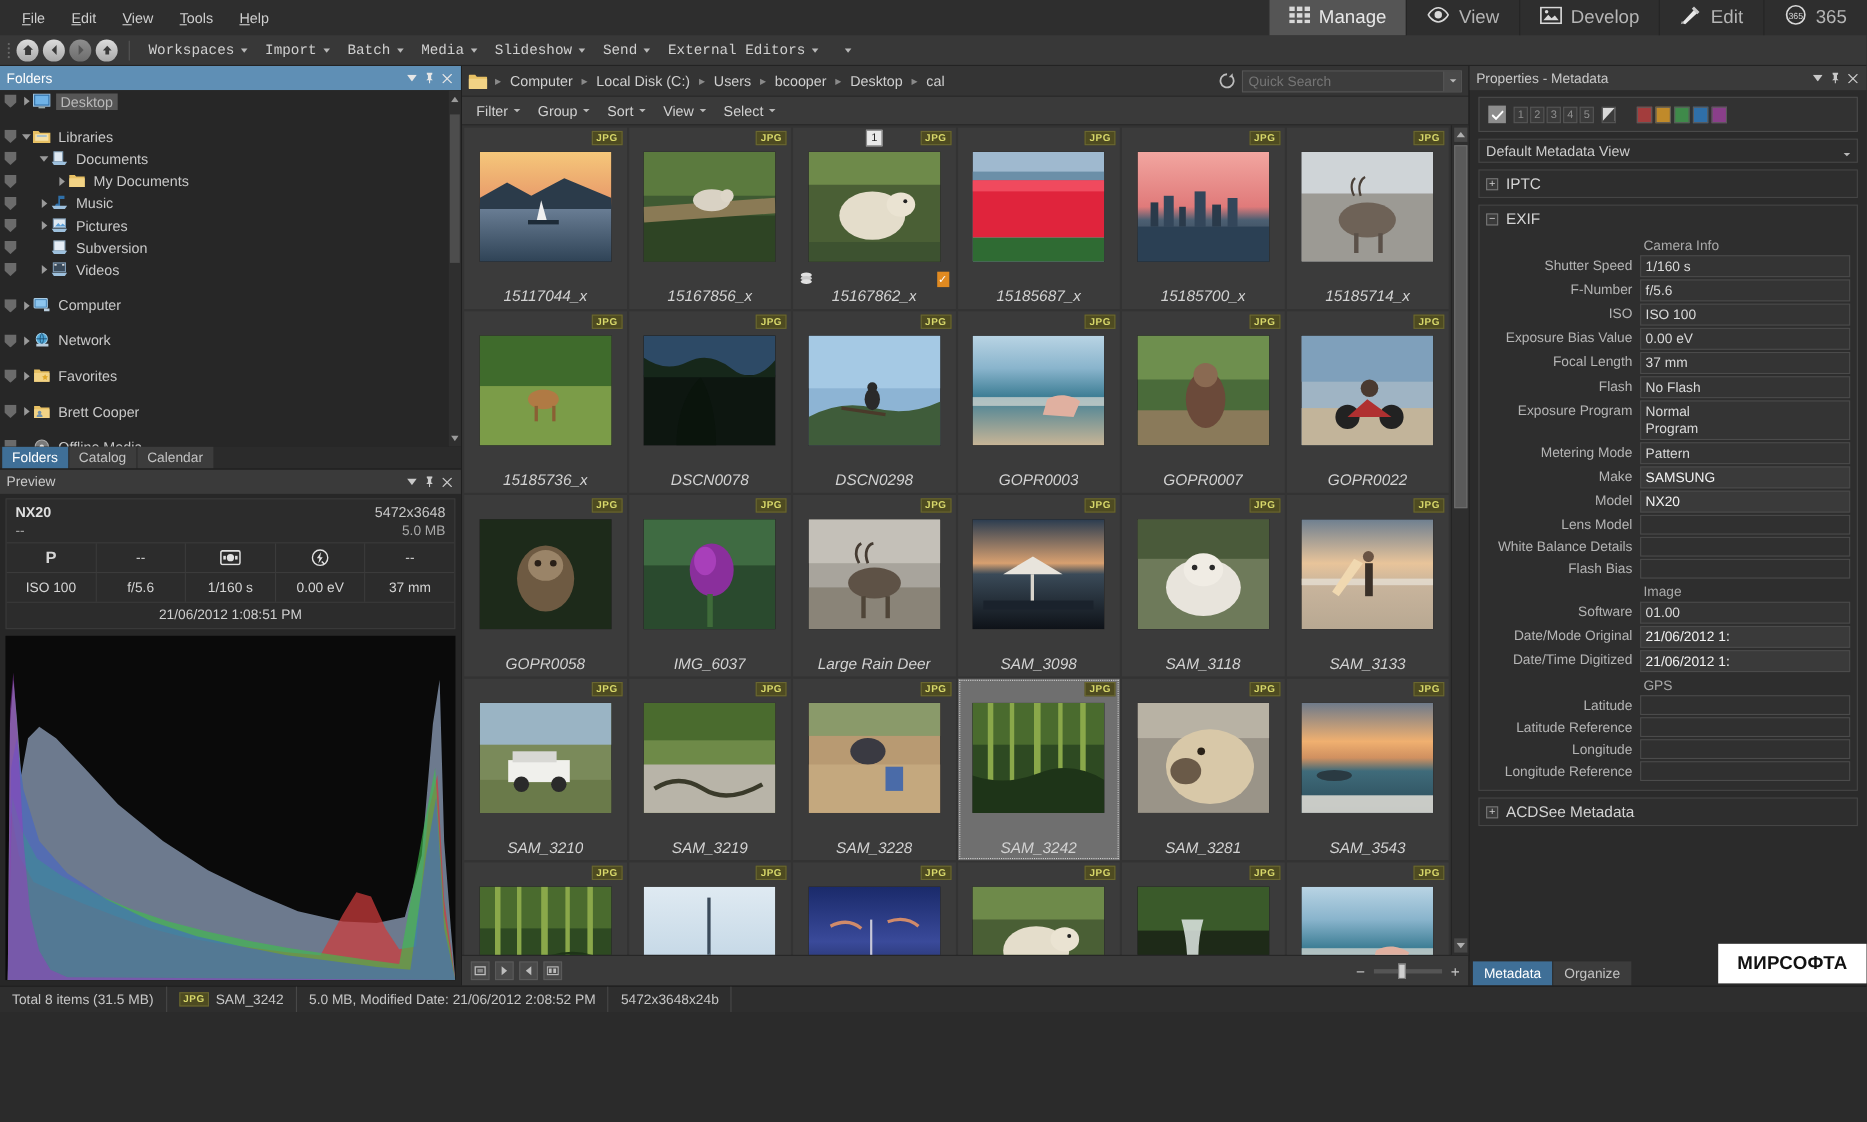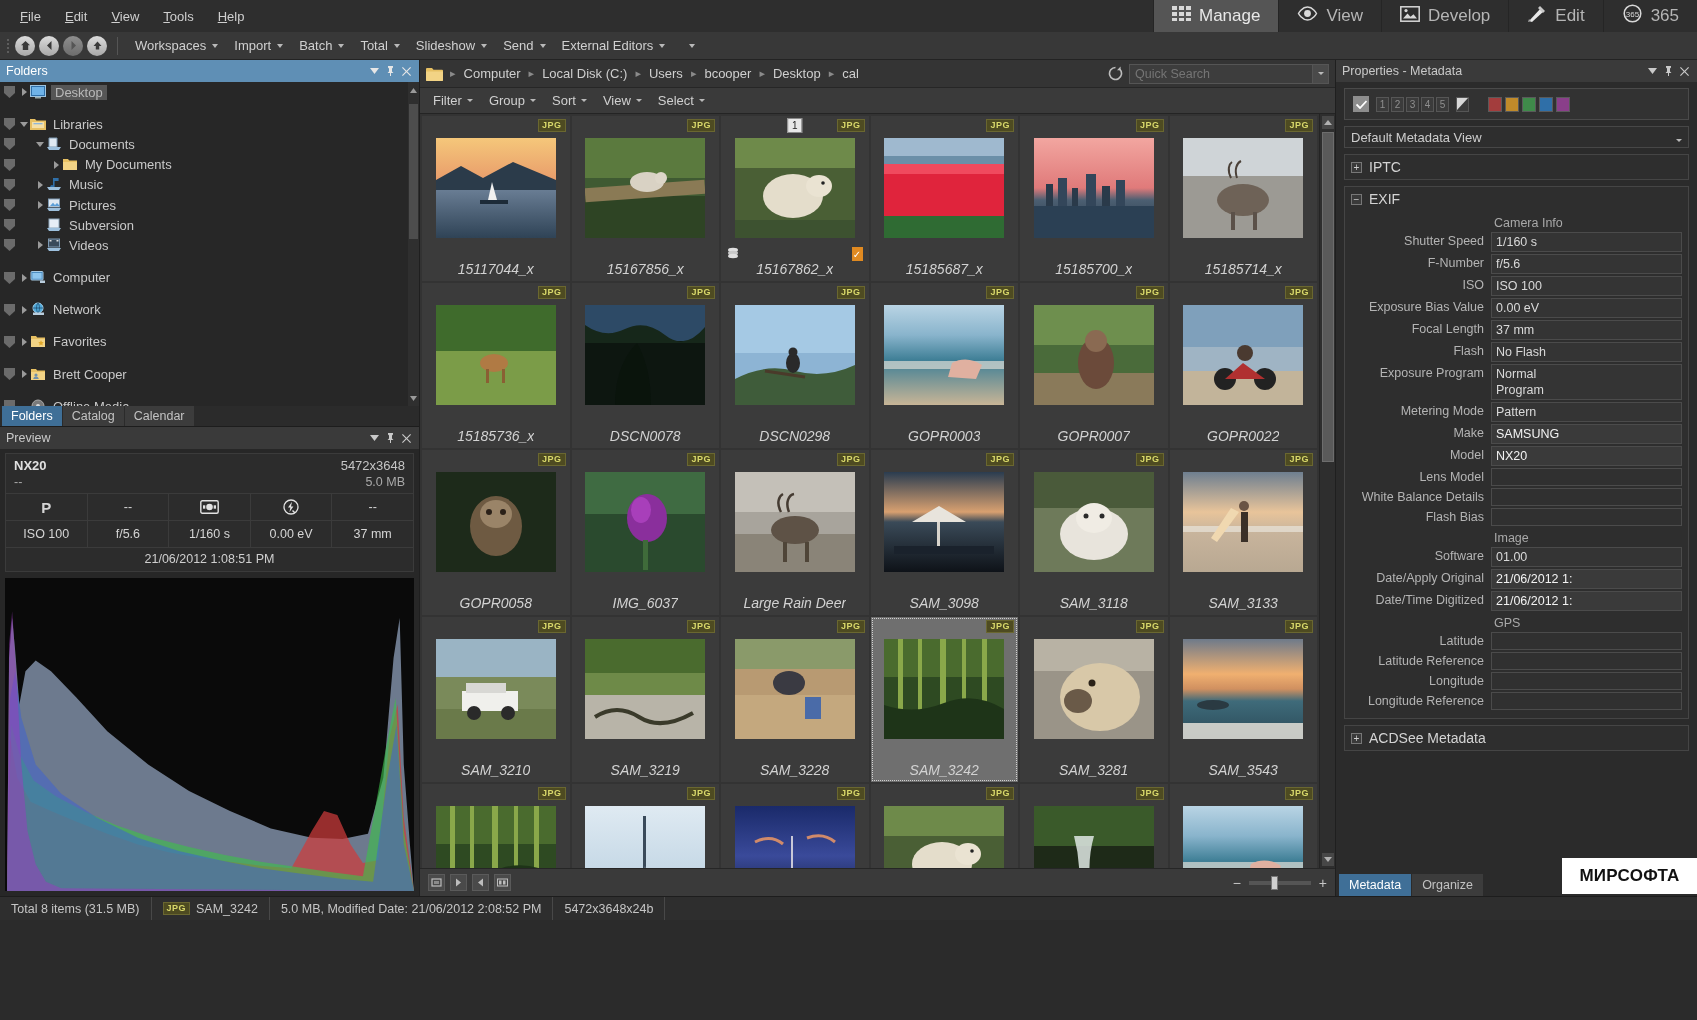--- a/index.html
+++ b/index.html
@@ -23,21 +23,21 @@
   .mode svg, .mode .gi { flex:0 0 auto; }
 
   
   .toolbar { height:28px; background:#383838; display:flex; align-items:center; gap:2px; padding-left:4px; border-bottom:1px solid #232323; flex:0 0 28px; }
   .grip { width:8px; height:20px; display:flex; flex-direction:column; justify-content:center; gap:2px; align-items:center; }
   .grip i { width:2px; height:2px; background:#6a6a6a; display:block; border-radius:50%; }
   .navbtn { width:20px; height:20px; border-radius:50%; background:linear-gradient(#dcdcdc,#a8a8a8); display:flex; align-items:center; justify-content:center; margin:0 1px; }
   .navbtn.dim { background:linear-gradient(#8e8e8e,#6d6d6d); }
   .navbtn svg { display:block; }
   .tbsep { width:1px; height:18px; background:#555; margin:0 7px; }
-  .tbitem { padding:3px 8px; font-size:13px; color:#d0d0d0; display:flex; align-items:center; gap:6px; }
+  .tbitem { padding:3px 8px; font-size:13px; color:#d0d0d0; display:flex; align-items:center; gap:6px;font-family:Liberation Mono, monospace; }
   .caret { width:0;height:0;border-left:3.5px solid transparent;border-right:3.5px solid transparent;border-top:4px solid #b9b9b9; display:inline-block; }
   .caret.sm { border-left-width:3px;border-right-width:3px;border-top-width:3.5px; }
 
   
   .body { flex:1; display:flex; min-height:0; }
 
   
   .left { width:420px; flex:0 0 420px; display:flex; flex-direction:column; background:#2b2b2b; border-right:1px solid #1f1f1f; }
   .panelhdr { height:22px; background:#5f8fb5; display:flex; align-items:center; padding:0 6px; font-size:12.5px; color:#fff; }
   .panelhdr.dark { background:#3a3a3a; color:#c9c9c9; }
@@ -244,21 +244,21 @@
         </div>
         <div class="tbitem">
           <span>Import</span>
           <span class="caret"></span>
         </div>
         <div class="tbitem">
           <span>Batch</span>
           <span class="caret"></span>
         </div>
         <div class="tbitem">
-          <span>Total</span>
+          <span>Media</span>
           <span class="caret"></span>
         </div>
         <div class="tbitem">
           <span>Slideshow</span>
           <span class="caret"></span>
         </div>
         <div class="tbitem">
           <span>Send</span>
           <span class="caret"></span>
         </div>
@@ -1317,21 +1317,21 @@
               <div class="frow">
                 <div class="flabel">Flash Bias</div>
                 <div class="fval empty"></div>
               </div>
               <div class="grouplbl">Image</div>
               <div class="frow">
                 <div class="flabel">Software</div>
                 <div class="fval">01.00</div>
               </div>
               <div class="frow">
-                <div class="flabel">Date/Apply Original</div>
+                <div class="flabel">Date/Mode Original</div>
                 <div class="fval bright">21/06/2012 1:</div>
               </div>
               <div class="frow">
                 <div class="flabel">Date/Time Digitized</div>
                 <div class="fval bright">21/06/2012 1:</div>
               </div>
               <div class="grouplbl">GPS</div>
               <div class="frow">
                 <div class="flabel">Latitude</div>
                 <div class="fval empty"></div>

